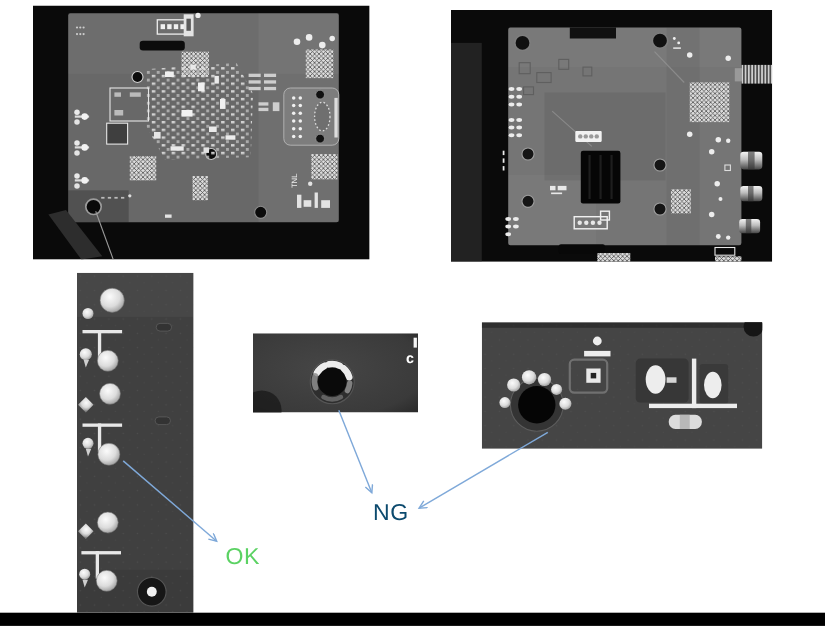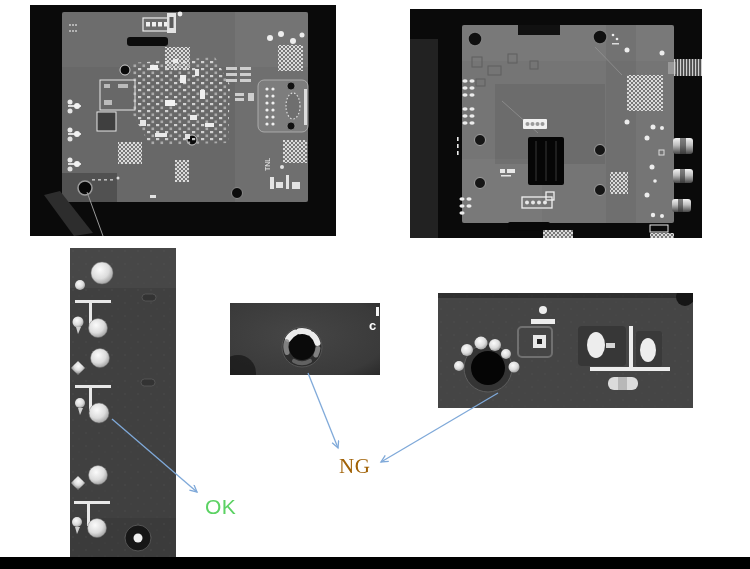--- a/index.html
+++ b/index.html
@@ -419,16 +419,16 @@
       <marker id="arr" markerWidth="11" markerHeight="10" refX="8" refY="4" orient="auto" markerUnits="userSpaceOnUse">
         <path d="M1,0.5 L8,4 L1,7.5" fill="none" stroke-width="1.3" stroke="#7fa9d9"></path>
       </marker>
     </defs>
     <line x1="112" y1="419" x2="197" y2="492" stroke-width="1.3" marker-end="url(#arr)" stroke="#7fa9d9"></line>
     <line x1="308" y1="373" x2="338" y2="448" stroke-width="1.3" marker-end="url(#arr)" stroke="#7fa9d9"></line>
     <line x1="498" y1="393" x2="381" y2="462" stroke-width="1.3" marker-end="url(#arr)" stroke="#7fa9d9"></line>
   </svg>
 
   <div class="verdict" id="ok-label" style="color: rgb(91, 210, 99);">OK</div>
-  <div class="verdict" id="ng-label" style="color: #a16207; font-family: Liberation Serif, serif;">NG</div>
+  <div class="verdict" id="ng-label" style="color: #0c4a6e;">NG</div>
 
   <div id="footer-bar" style="background: rgb(0, 0, 0);"></div>
 </div>
 
 </body></html>

